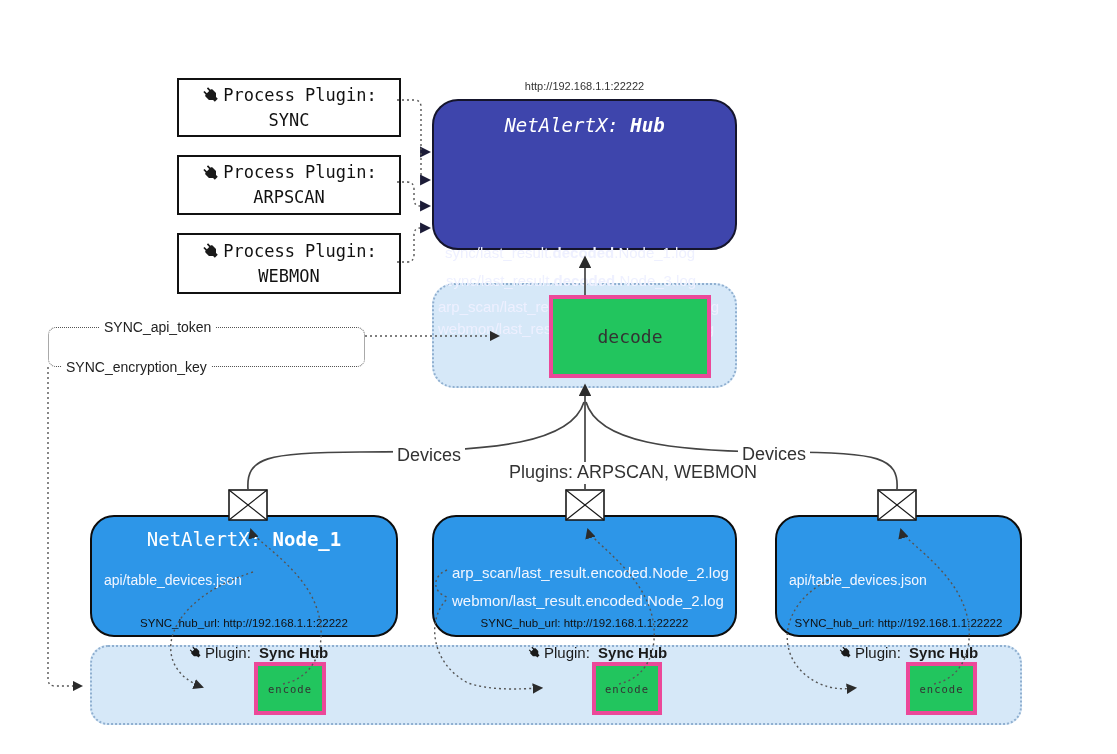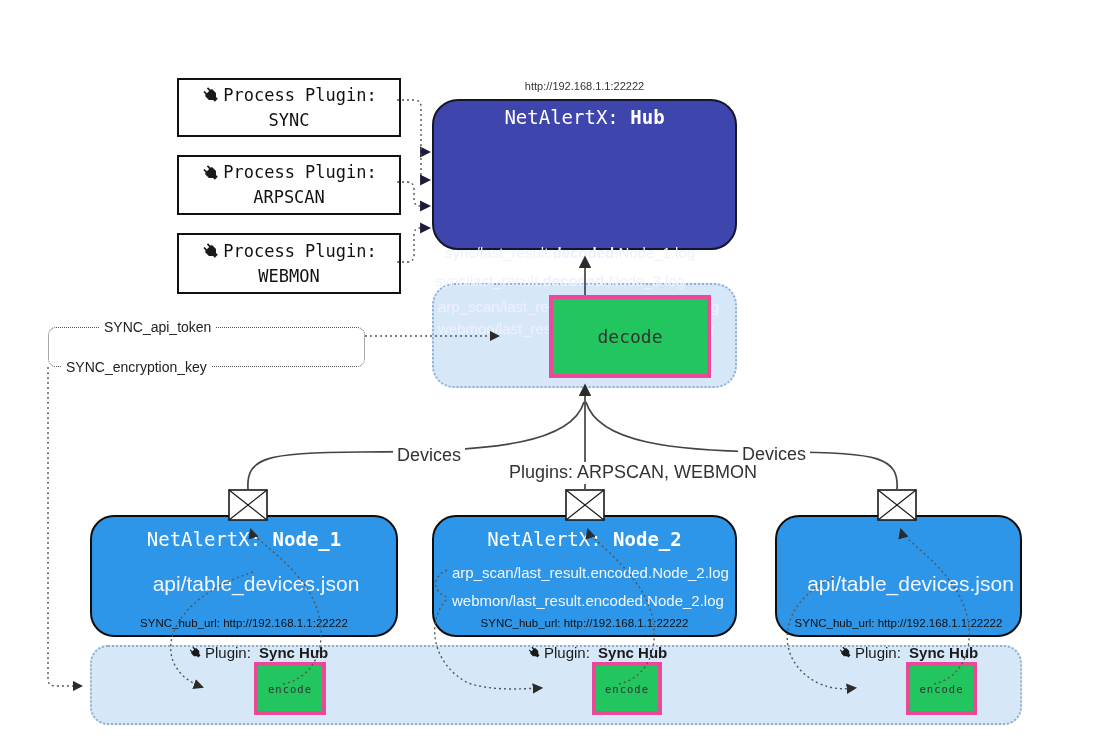--- a/index.html
+++ b/index.html
@@ -20,21 +20,21 @@
   }
   .procbox .row1{display:flex;align-items:center;gap:2px;}
   
   #hub{
     left:432px;top:99px;width:305px;height:151px;background:#3e45ac;border:2.5px solid #15152c;
     border-radius:26px;box-sizing:border-box;z-index:2;color:#f2f2fc;
   }
   #hub-url{left:432px;top:80px;width:305px;text-align:center;font-size:11px;color:#333;z-index:2;}
   .boxtitle{font-family:"DejaVu Sans Mono",monospace;font-size:19px;color:#ffffff;white-space:nowrap;text-align:center;}
   .boxtitle .bold{font-weight:700;}
-  #hub .boxtitle{position:absolute;left:0;top:5px;width:100%;}
+  #hub .boxtitle{position:absolute;left:0;top:13px;width:100%;font-style:italic;}
   .hubline{position:absolute;left:8px;font-size:15px;color:#eef0ff;white-space:nowrap;}
   .hubline .bold{font-weight:700;}
   
   .panel{background:#d6e8f8;border:2px dotted #8fafd0;box-sizing:border-box;z-index:1;}
   #decode-panel{left:432px;top:283px;width:305px;height:105px;border-radius:22px;}
   .whitebox{background:#22c55e;border:4px solid #ec4899;box-sizing:border-box;z-index:2;
     display:flex;align-items:center;justify-content:center;
     font-family:"DejaVu Sans Mono",monospace;color:#333;margin-left:44px;}
   #decode-box{left:505px;top:295px;width:162px;height:83px;font-size:18px;}
   
@@ -47,21 +47,21 @@
   #lbl-dev-left{left:393px;top:445px;}
   #lbl-dev-right{left:738px;top:444px;}
   #lbl-plugins{left:505px;top:462px;}
   
   .nodebox{top:515px;height:122px;background:#2d96e8;border:2.5px solid #0d0d0d;border-radius:24px;
     box-sizing:border-box;z-index:2;color:#fff;padding-left:12px;}
   #node1{left:90px;width:308px;}
   #node2{left:432px;width:305px;}
   #node3{left:775px;width:247px;}
   .nodebox .boxtitle{position:absolute;left:0;top:11px;width:100%;}
-  .nodeline{position:absolute;width:100%;text-align:center;font-size:21px;color:#f2f6ff;white-space:nowrap;}
+  .nodeline{position:absolute;width:100%;font-size:14px;color:#f2f6ff;white-space:nowrap;}
   .nodeline.left{text-align:left;padding-left:6px;box-sizing:border-box;font-size:15px;}
   .huburl{position:absolute;left:0;bottom:6px;width:100%;text-align:center;font-size:11.5px;color:#101010;}
   
   #bottom-bar{left:90px;top:645px;width:932px;height:80px;border-radius:18px;}
   .encbox{top:662px;height:53px;font-size:10.5px;letter-spacing:1px;}
   #enc1{left:210px;width:72px;}
   #enc2{left:548px;width:70px;}
   #enc3{left:862px;width:71px;}
   .enclabel{top:644px;font-size:15px;color:#1a1a1a;white-space:nowrap;z-index:3;display:flex;align-items:center;gap:2px;}
   .enclabel .bold{font-weight:700;}
@@ -106,39 +106,38 @@
         </svg>
         <span>Process Plugin:</span>
       </div>
     <div>WEBMON</div>
   </div>
 
   <div class="abs" id="hub-url">http://192.168.1.1:22222</div>
   <div class="abs" id="hub">
     <div class="boxtitle"><span>NetAlertX: </span><span class="bold">Hub</span></div>
     <div class="hubline" style="top:143px;left:11px;"><span>sync/last_result.</span><span class="bold">decoded</span><span>.Node_1.log</span></div>
-    <div class="hubline" style="top:171px;left:1px;"><span>sync/last_result.</span><span class="bold">decoded</span><span>.Node_3.log</span></div>
+    <div class="hubline" style="top:171px;left:12px;"><span>sync/last_result.</span><span class="bold">decoded</span><span>.Node_3.log</span></div>
     <div class="hubline" style="top:197px;left:4px;"><span>arp_scan/last_result.</span><span class="bold">decoded</span><span>.Node_2.log</span></div>
     <div class="hubline" style="top:219px;left:4px;"><span>webmon/last_result.</span><span class="bold">decoded</span><span>.Node_2.log</span></div>
   </div>
 
   <div class="abs panel" id="decode-panel"></div>
   <div class="abs whitebox" id="decode-box">decode</div>
 
   <div class="abs" id="token-rect"></div>
   <div class="abs linelabel" id="lbl-token">SYNC_api_token</div>
   <div class="abs linelabel" id="lbl-key">SYNC_encryption_key</div>
 
   <div class="abs nodebox" id="node1">
     <div class="boxtitle"><span>NetAlertX: </span><span class="bold">Node_1</span></div>
     <div class="nodeline" style="top:55px;">api/table_devices.json</div>
     <div class="huburl">SYNC_hub_url: http://192.168.1.1:22222</div>
   </div>
   <div class="abs nodebox" id="node2">
-    <div class="boxtitle"><span>NetAlertX: </span><span class="bold">Node_2</span></div>
     <div class="nodeline left" style="top:47px;">arp_scan/last_result.encoded.Node_2.log</div>
     <div class="nodeline left" style="top:75px;">webmon/last_result.encoded.Node_2.log</div>
     <div class="huburl">SYNC_hub_url: http://192.168.1.1:22222</div>
   </div>
   <div class="abs nodebox" id="node3">
     <div class="nodeline" style="top:55px;">api/table_devices.json</div>
     <div class="huburl">SYNC_hub_url: http://192.168.1.1:22222</div>
   </div>
 
   <div class="abs panel" id="bottom-bar"></div>

